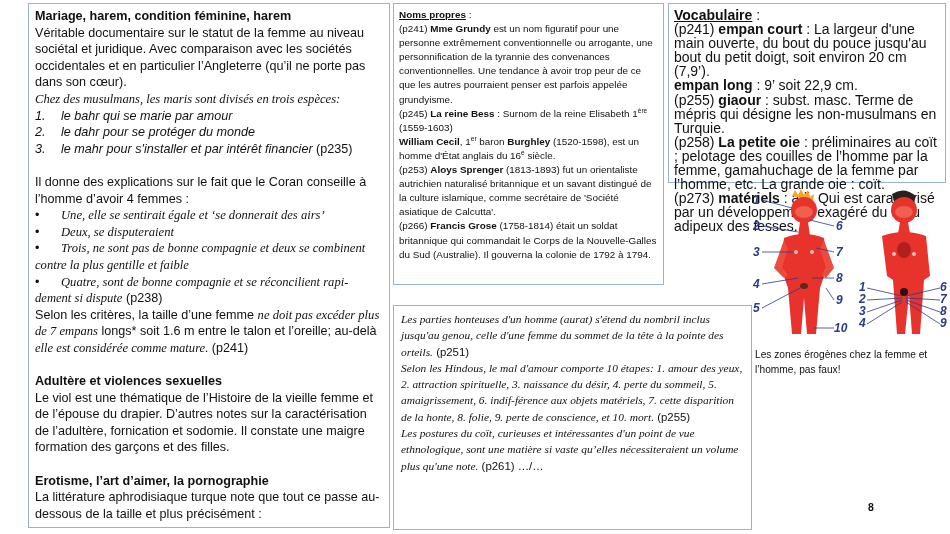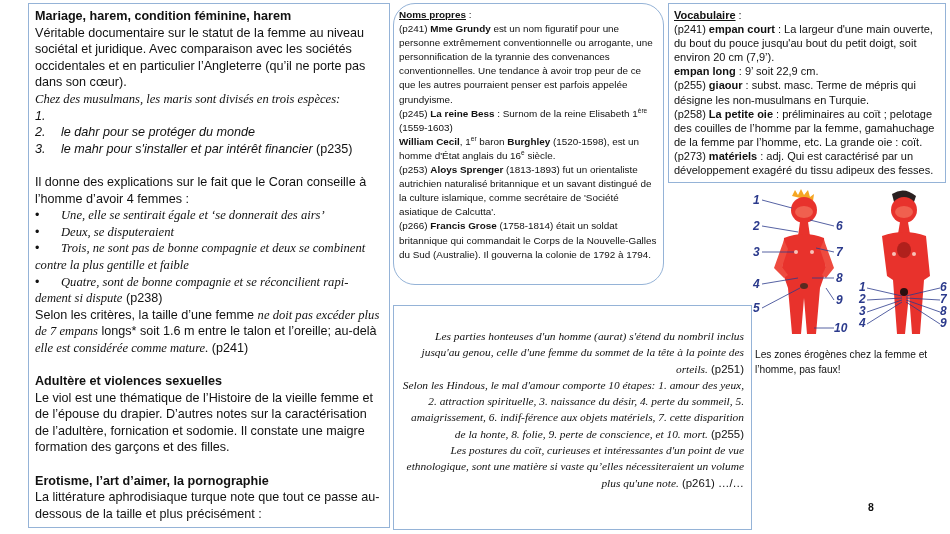--- a/index.html
+++ b/index.html
@@ -20,36 +20,36 @@
   #box-left .gap { height: 16.6px; }
   #box-left ol { list-style: none; }
   #box-left ol li { display: flex; font-style: italic; }
   #box-left ol li .num { width: 26px; flex: none; }
   #box-left ul { list-style: none; }
   #box-left ul li .bul { display: inline-block; width: 26px; font-style: normal; }
 
   #box-names {
     left: 393px; top: 3px; width: 271px; height: 282px;
     padding: 4px 5px;
-    font-size: 9.9px; line-height: 14.1px; border-radius: 22px;
+    font-size: 9.9px; line-height: 14.1px;
   }
   #box-vocab {
     left: 668px; top: 3px; width: 278px; height: 180px;
     padding: 4px 5px;
-    font-size: 11px; line-height: 14.1px;
+    font-size: 14px; line-height: 14.1px;
   }
   .u-title { font-weight: bold; text-decoration: underline; }
   .b { font-weight: bold; }
   .i { font-style: italic; font-family: Liberation Serif, serif; }
   sup { font-size: 6.5px; vertical-align: 4px; line-height: 0; }
 
   #box-italic {
     left: 393px; top: 305px; width: 359px; height: 225px;
-    padding: 22px 7px;
-    font-size: 11.4px; line-height: 16.3px; text-align: right;
+    padding: 5px 7px;
+    font-size: 11.4px; line-height: 16.3px;
   }
   #box-italic p { margin: 0; }
 
   #illustration {
     position: absolute; left: 752px; top: 188px; width: 196px; height: 146px;
   }
   #caption {
     position: absolute; left: 755px; top: 347px; width: 193px;
     text-align: left; font-size: 10.2px; line-height: 15px; color: #111;
   }
@@ -61,20 +61,21 @@
 </head>
 <body>
 
 <div class="box" id="box-left">
   <p class="heading">Mariage, harem, condition féminine, harem</p>
   <p>Véritable documentaire sur le statut de la femme au niveau sociétal et juridique. Avec comparaison avec les sociétés occidentales et en particulier l’Angleterre (qu’il ne porte pas dans son cœur).</p>
   <p class="i">Chez des musulmans, les maris sont divisés en trois espèces:</p>
   <ol>
     <li>
         <span class="num">1.</span>
+        <span><span>le bahr qui se marie par amour</span></span>
       </li>
     <li>
         <span class="num">2.</span>
         <span><span>le dahr pour se protéger du monde</span></span>
       </li>
     <li>
         <span class="num">3.</span>
         <span><span>le mahr pour s'installer et par intérêt financier</span><span style="font-style:normal"> (p235)</span></span>
       </li>
   </ol>

